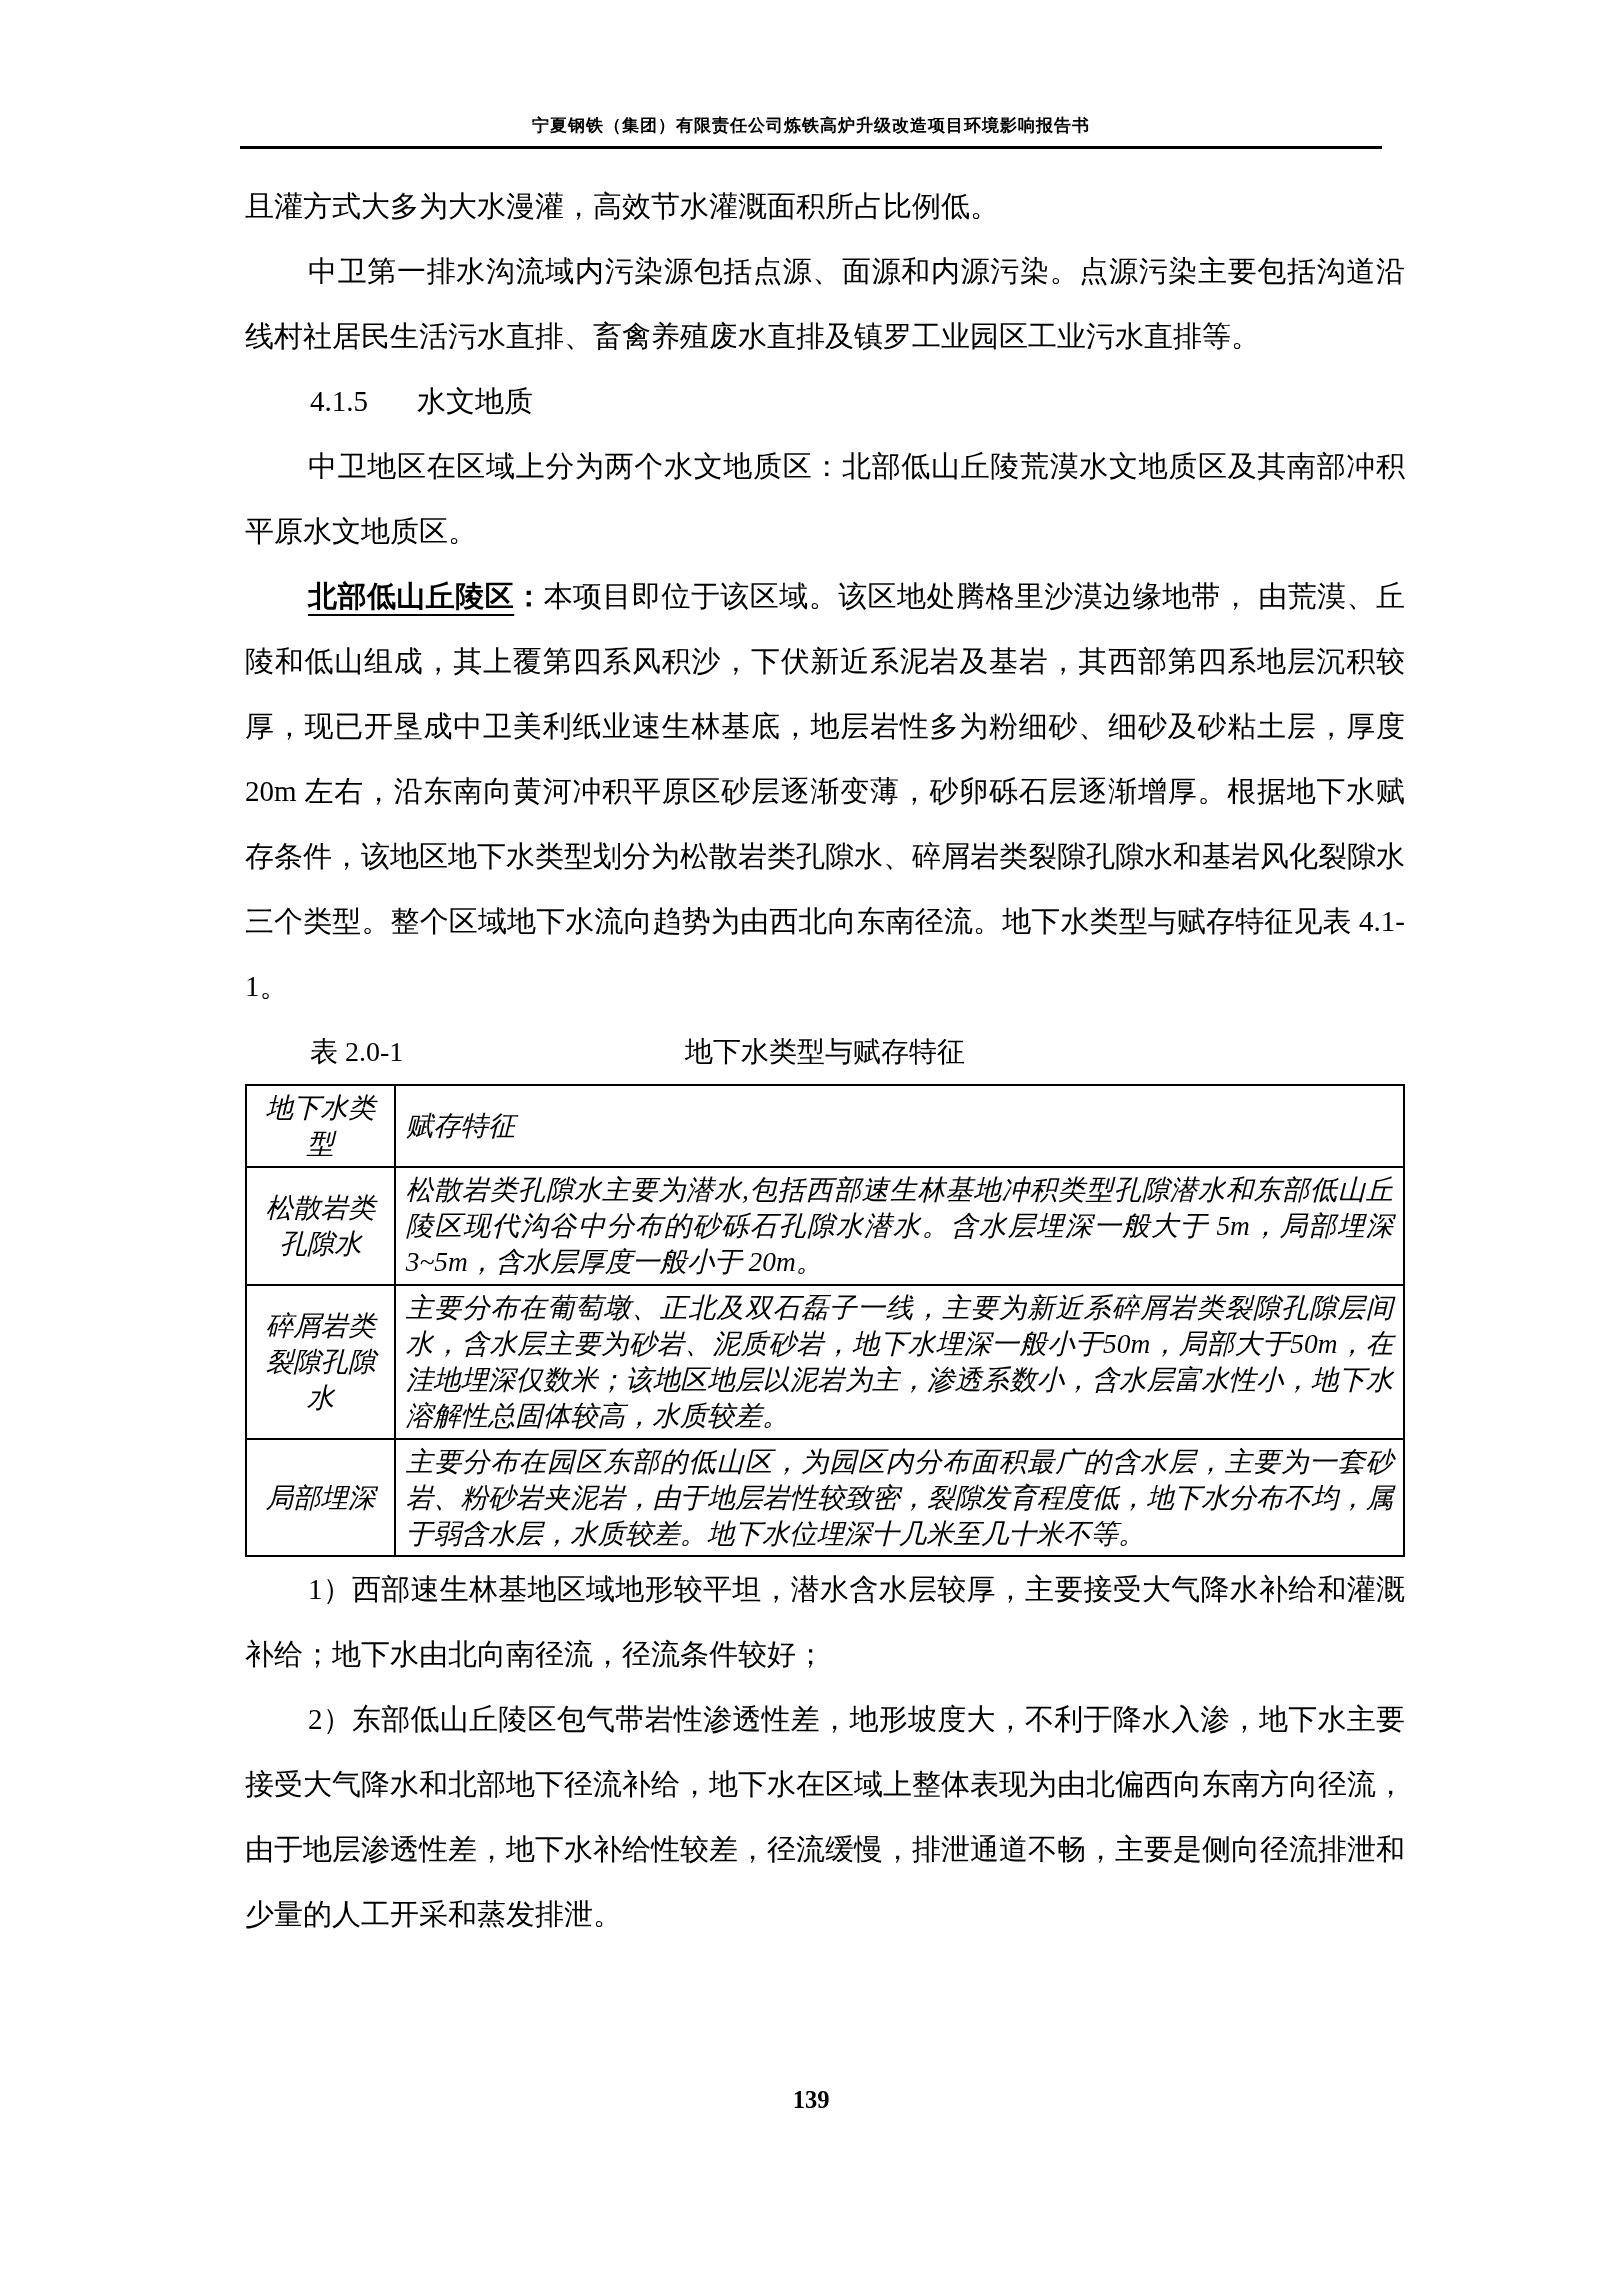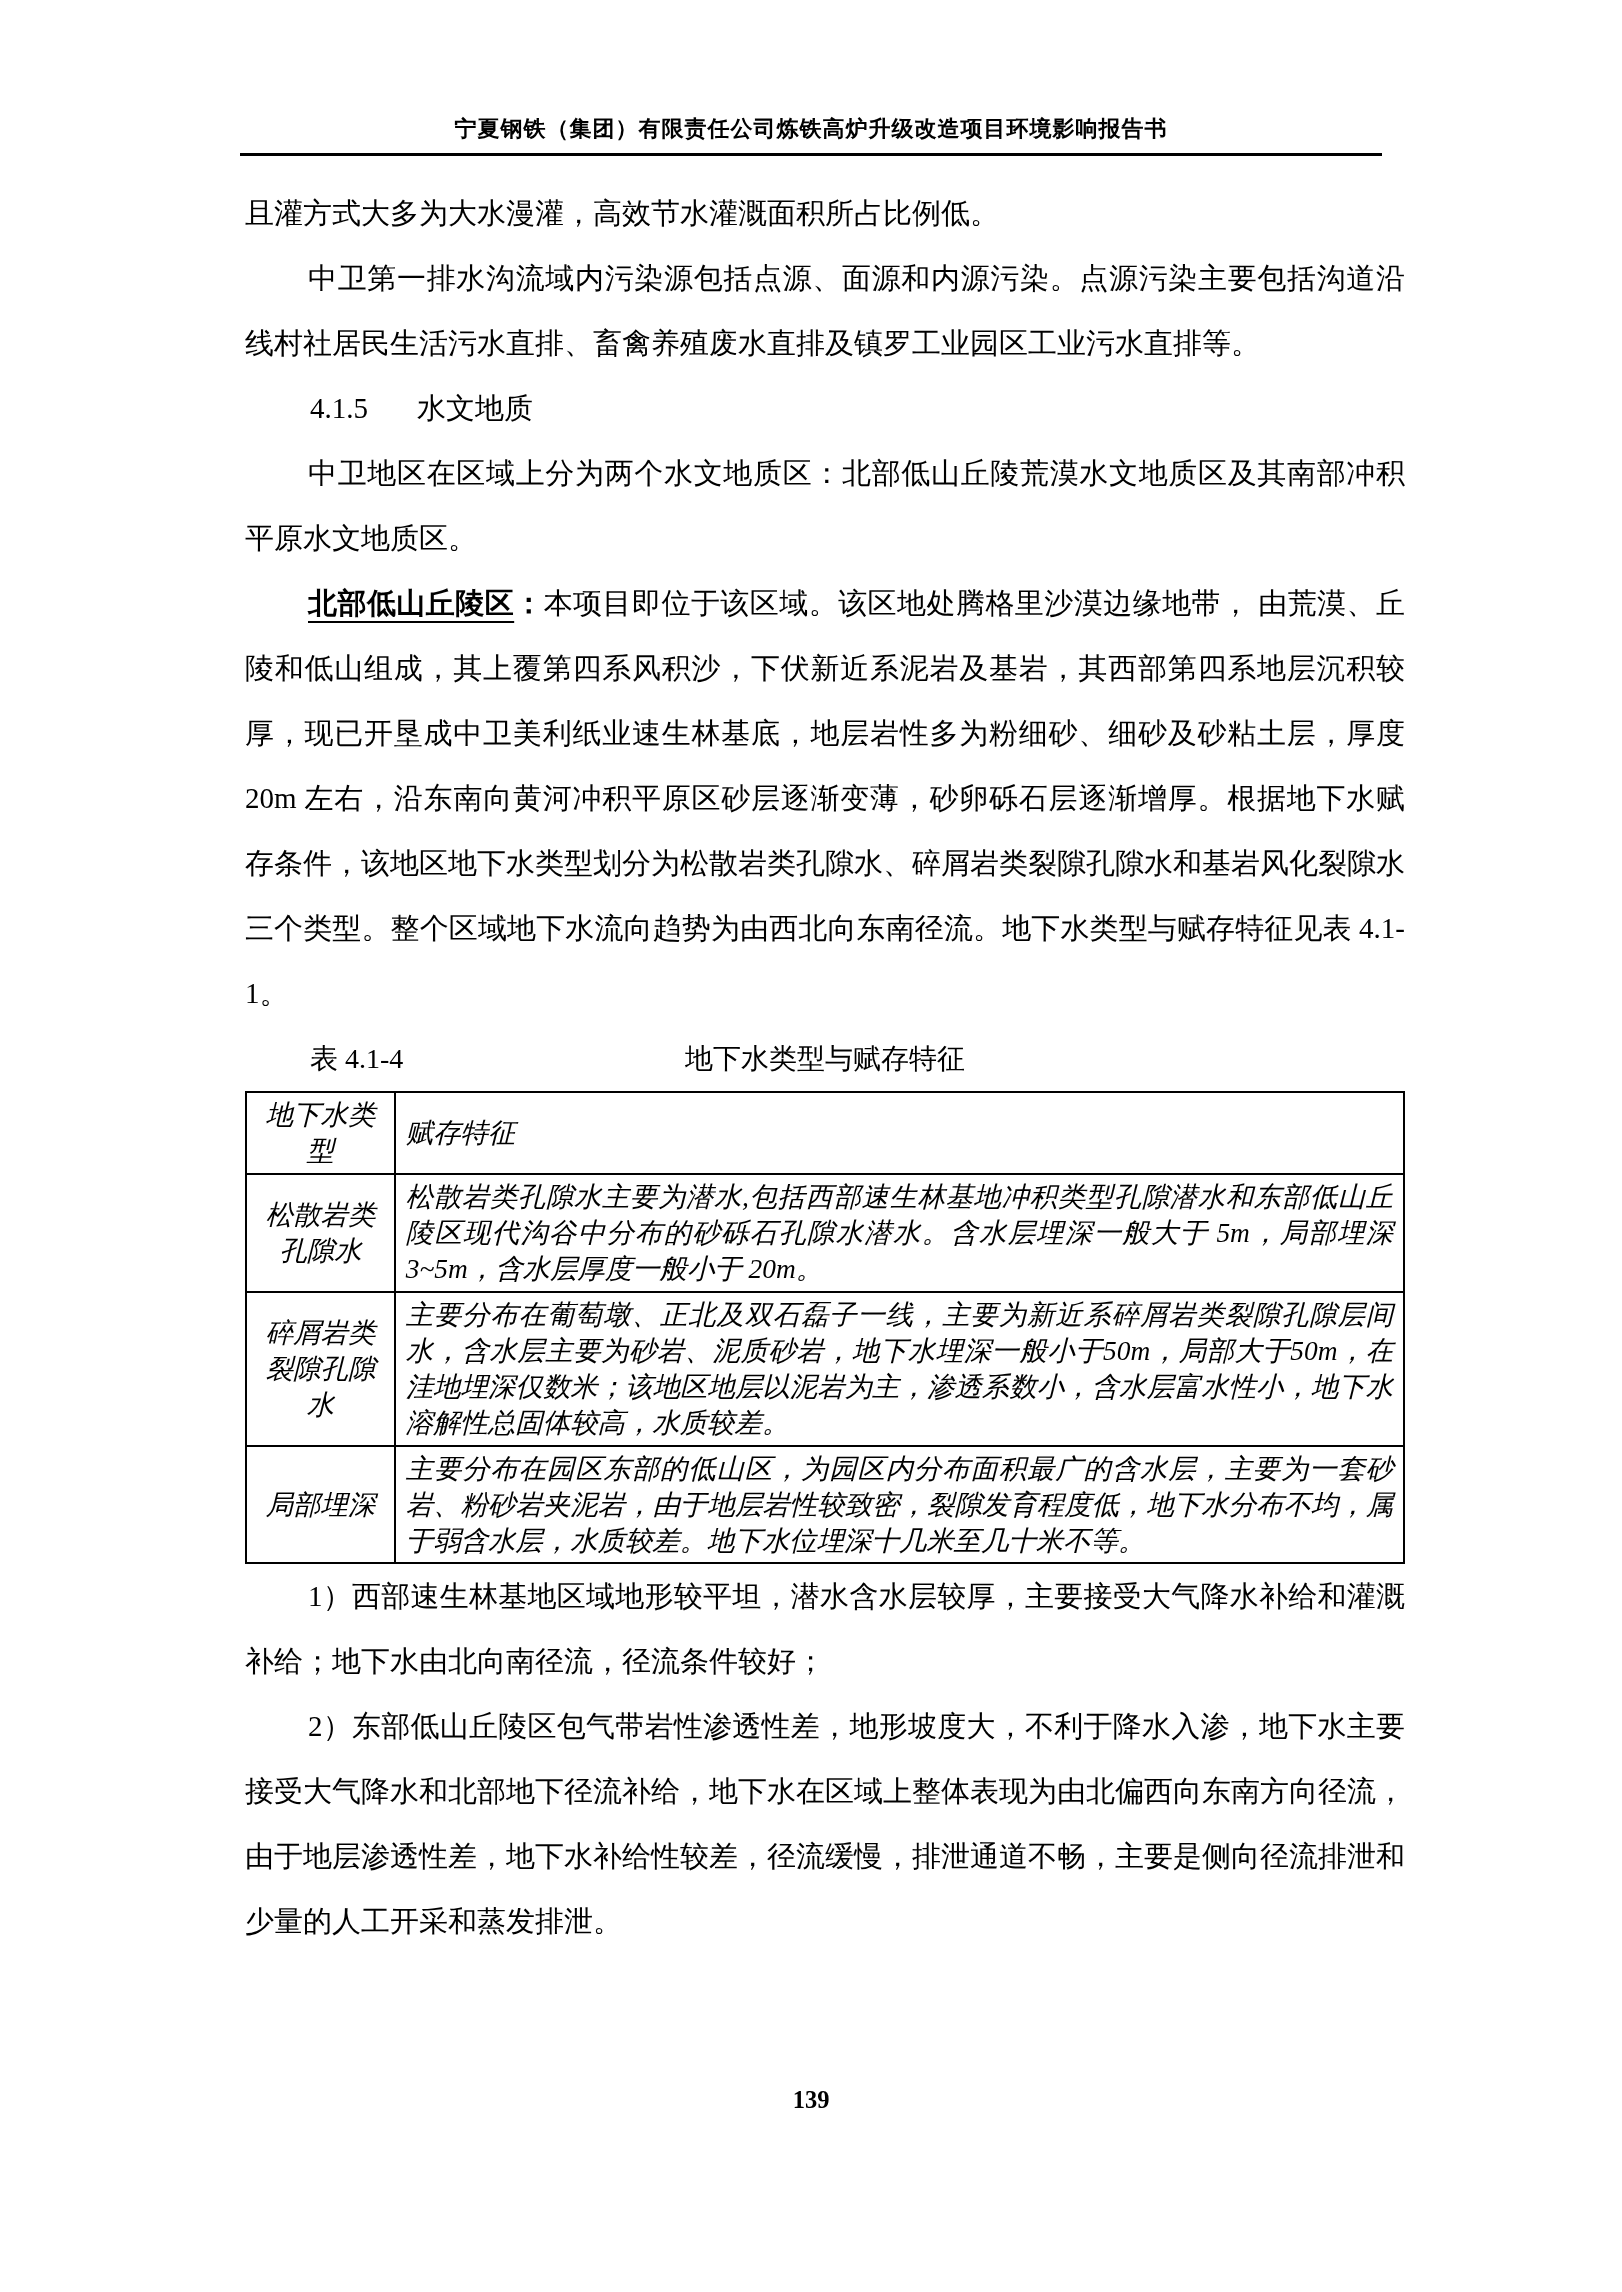--- a/index.html
+++ b/index.html
@@ -9,21 +9,21 @@
     background: #ffffff;
     color: #000000;
     font-family: "Liberation Serif", "DejaVu Serif", serif;
     position: relative;
   }
   .page-header {
     padding-top: 114px;
     text-align: center;
   }
   .header-title {
-    font-size: 22px;
+    font-size: 17px;
     font-weight: bold;
     letter-spacing: 1px;
   }
   .header-rule {
     width: 1142px;
     height: 0;
     margin: 8.8px auto 0 auto;
     border-top: 3.9px solid #000000;
   }
   .content {
@@ -113,21 +113,21 @@
 
   <p class="indent">中卫第一排水沟流域内污染源包括点源、面源和内源污染。点源污染主要包括沟道沿线村社居民生活污水直排、畜禽养殖废水直排及镇罗工业园区工业污水直排等。</p>
 
   <p class="section-heading"><span>4.1.5</span><span class="sec-title">水文地质</span></p>
 
   <p class="indent">中卫地区在区域上分为两个水文地质区：北部低山丘陵荒漠水文地质区及其南部冲积平原水文地质区。</p>
 
   <p class="indent"><span class="lead-term">北部低山丘陵区</span><span class="lead-colon">：</span><span>本项目即位于该区域。该区地处腾格里沙漠边缘地带， 由荒漠、丘陵和低山组成，其上覆第四系风积沙，下伏新近系泥岩及基岩，其西部第四系地层沉积较厚，现已开垦成中卫美利纸业速生林基底，地层岩性多为粉细砂、细砂及砂粘土层，厚度 20m 左右，沿东南向黄河冲积平原区砂层逐渐变薄，砂卵砾石层逐渐增厚。根据地下水赋存条件，该地区地下水类型划分为松散岩类孔隙水、碎屑岩类裂隙孔隙水和基岩风化裂隙水三个类型。整个区域地下水流向趋势为由西北向东南径流。地下水类型与赋存特征见表 4.1-1。</span></p>
 
   <div class="table-caption">
-    <span class="caption-label">表 4.1-4</span>
+    <span class="caption-label">表 2.0-1</span>
     <span>地下水类型与赋存特征</span>
   </div>
 
   <table class="gw-table">
     <colgroup>
       <col class="col-type">
       <col>
     </colgroup>
     <tbody>
       <tr>

